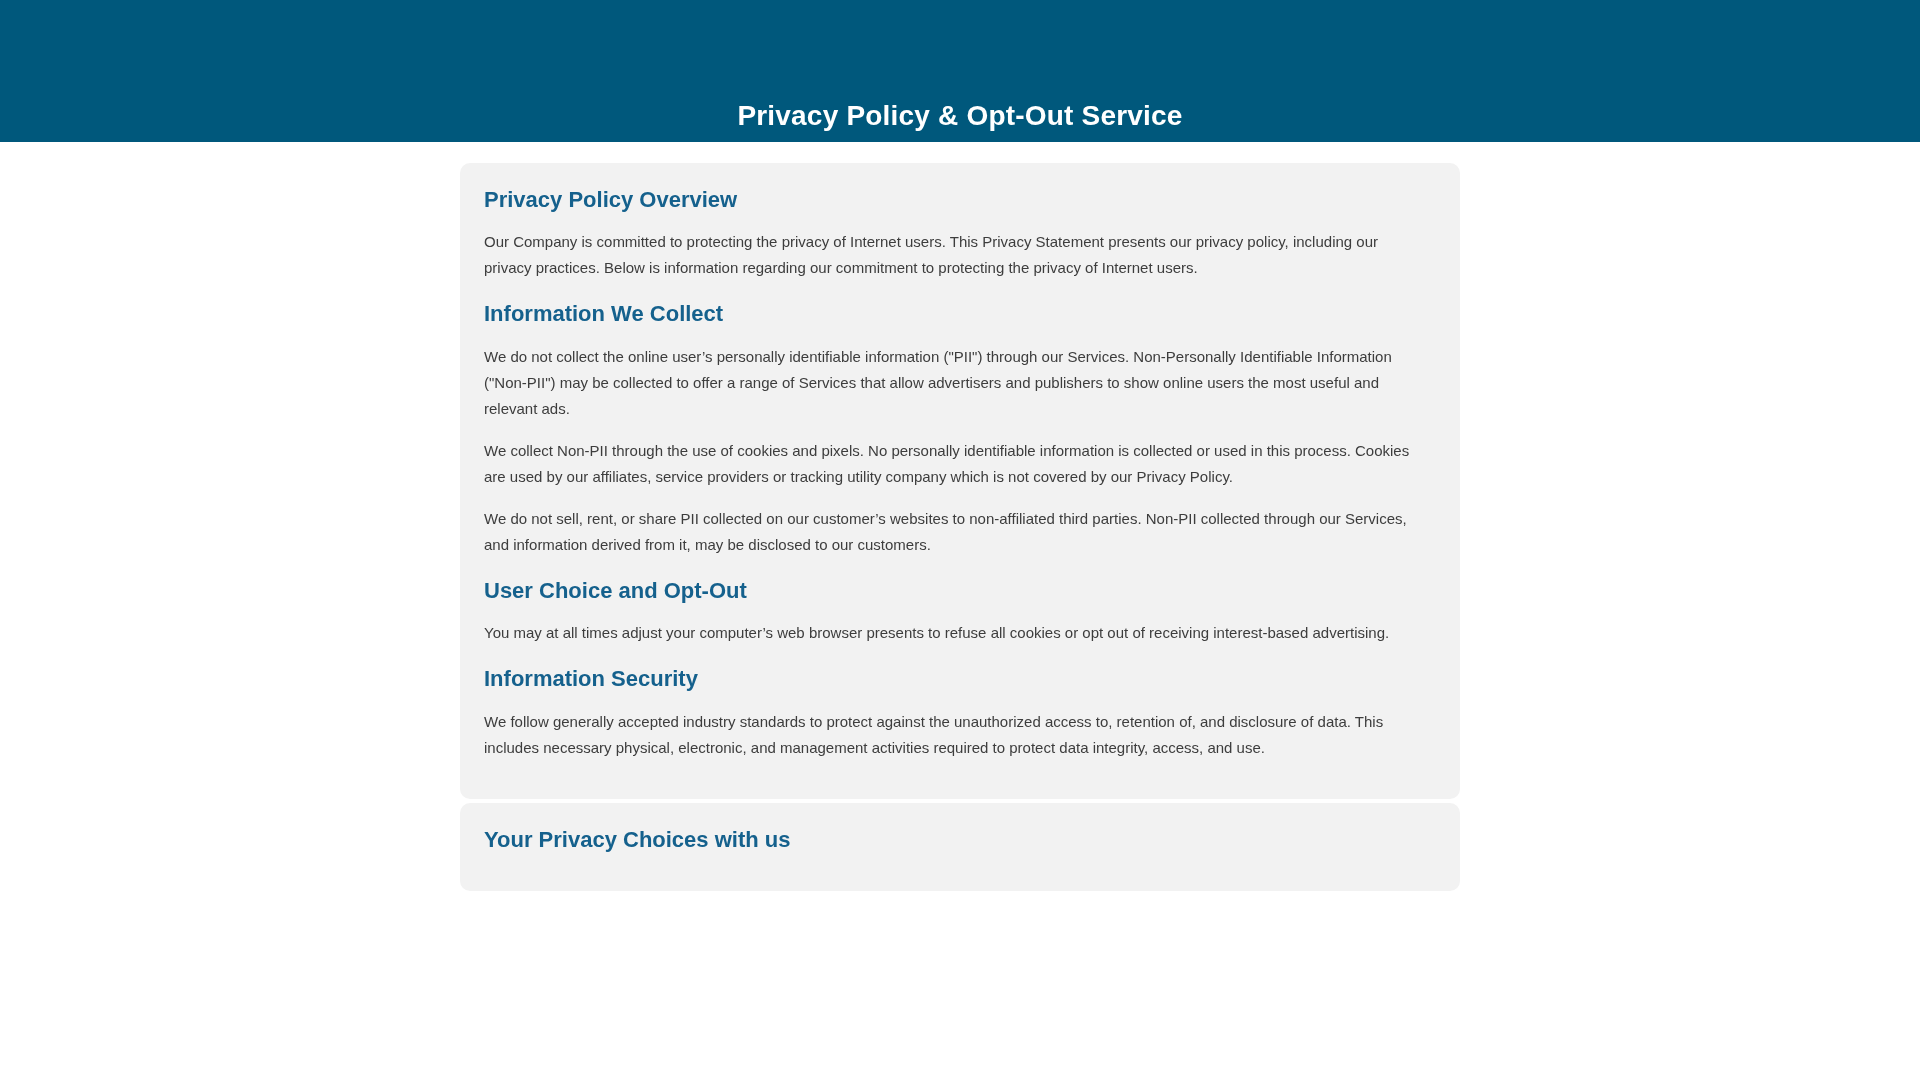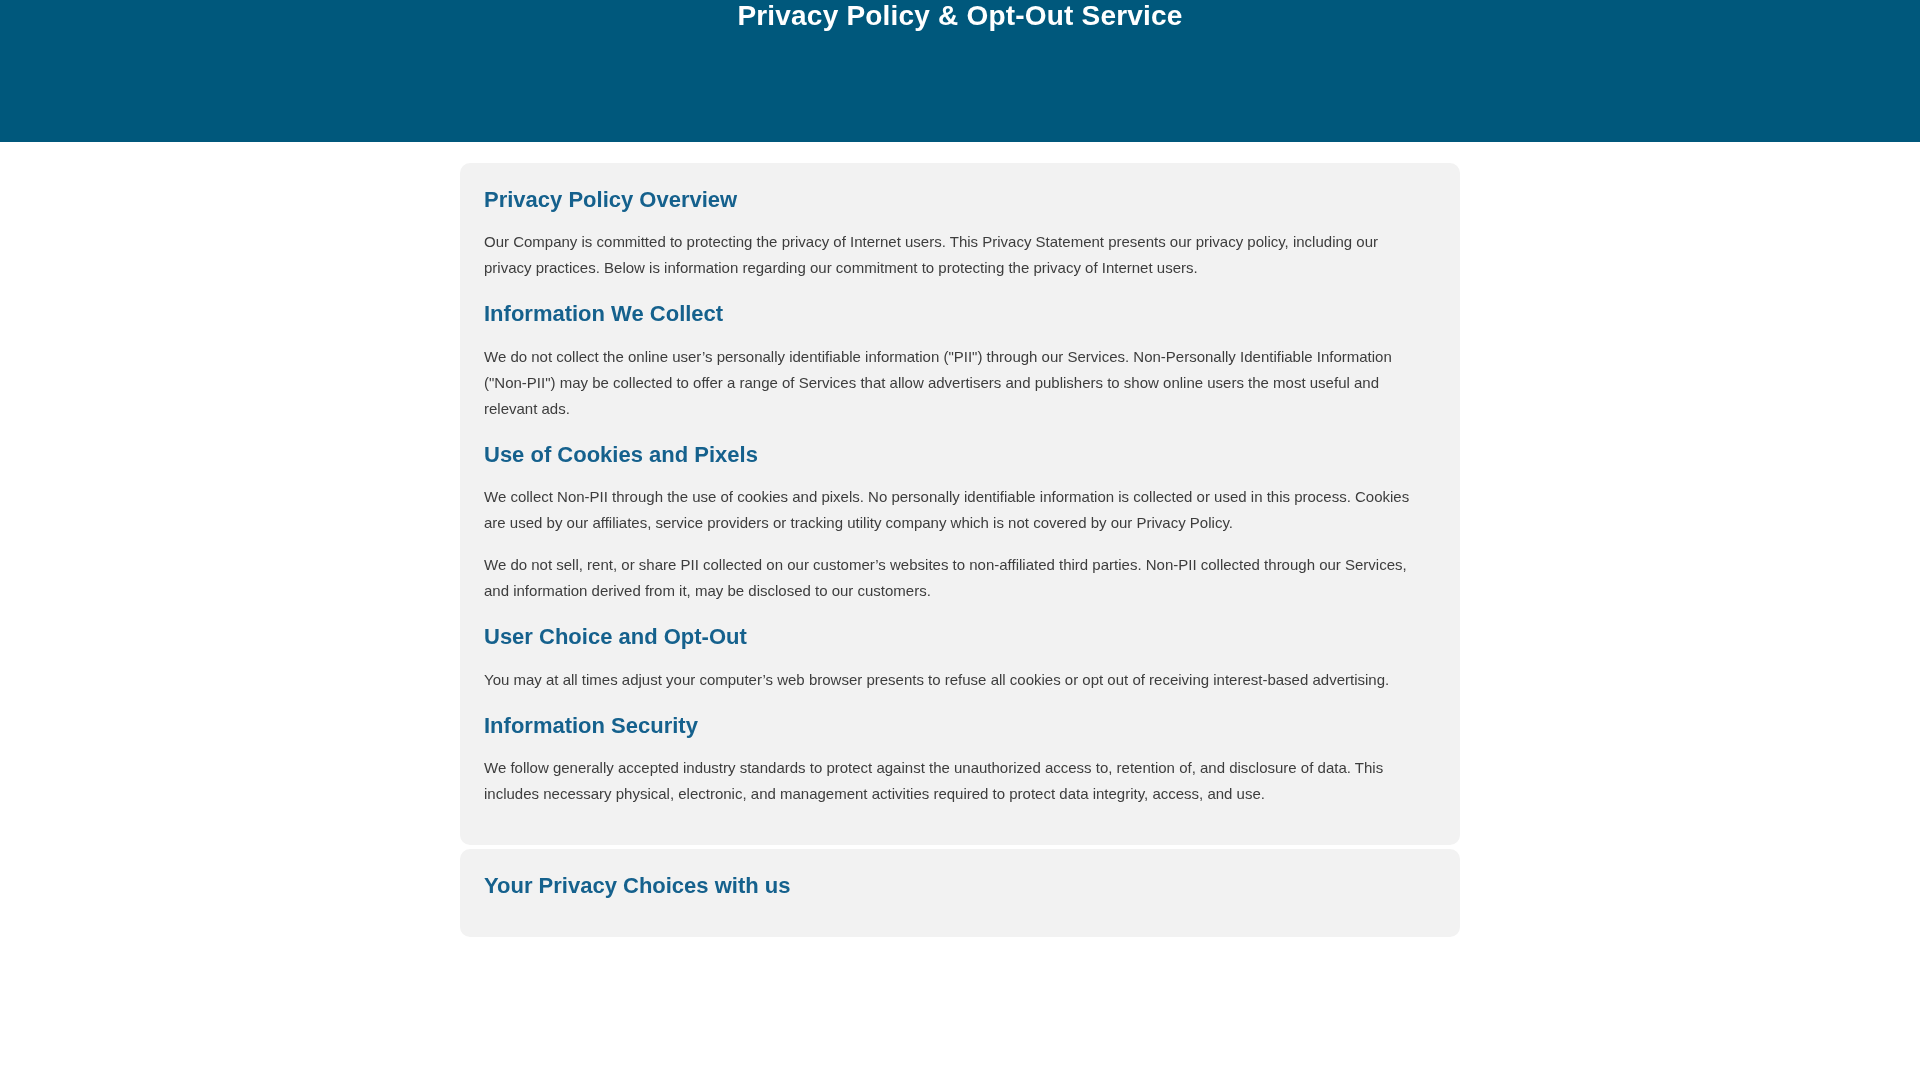--- a/index.html
+++ b/index.html
@@ -19,21 +19,21 @@
   body {
     width: 1920px;
     height: 1080px;
     overflow: hidden;
   }
   .page-header {
     width: 100%;
     height: 142px;
     background: var(--header-bg);
     display: flex;
-    align-items: flex-start;
+    align-items: flex-end;
     justify-content: center;
   }
   .page-header h1 {
     margin: 0 0 10px 0;
     color: #FFFFFF;
     font-size: 28px;
     font-weight: bold;
     letter-spacing: 0.2px;
   }
   .content {
@@ -75,21 +75,20 @@
 <main class="content">
 
   <div class="card">
 
     <h2>Privacy Policy Overview</h2>
     <p>Our Company is committed to protecting the privacy of Internet users. This Privacy Statement presents our privacy policy, including our privacy practices. Below is information regarding our commitment to protecting the privacy of Internet users.</p>
 
     <h2>Information We Collect</h2>
     <p>We do not collect the online user’s personally identifiable information ("PII") through our Services. Non-Personally Identifiable Information ("Non-PII") may be collected to offer a range of Services that allow advertisers and publishers to show online users the most useful and relevant ads.</p>
 
-    <h2>Use of Cookies and Pixels</h2>
     <p>We collect Non-PII through the use of cookies and pixels. No personally identifiable information is collected or used in this process. Cookies are used by our affiliates, service providers or tracking utility company which is not covered by our Privacy Policy.</p>
 
     <p>We do not sell, rent, or share PII collected on our customer’s websites to non-affiliated third parties. Non-PII collected through our Services, and information derived from it, may be disclosed to our customers.</p>
 
     <h2>User Choice and Opt-Out</h2>
     <p>You may at all times adjust your computer’s web browser presents to refuse all cookies or opt out of receiving interest-based advertising.</p>
 
     <h2>Information Security</h2>
     <p>We follow generally accepted industry standards to protect against the unauthorized access to, retention of, and disclosure of data. This includes necessary physical, electronic, and management activities required to protect data integrity, access, and use.</p>
 

